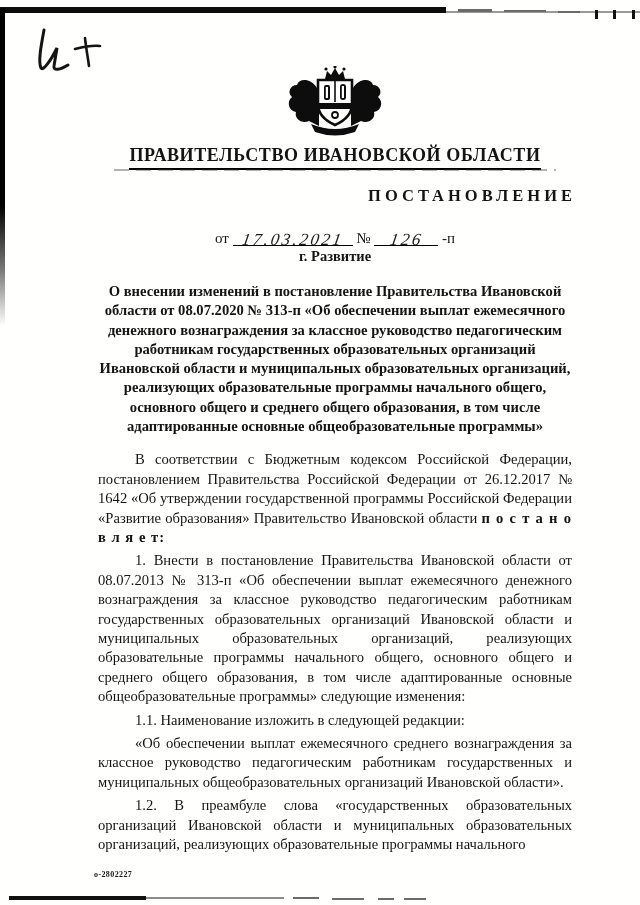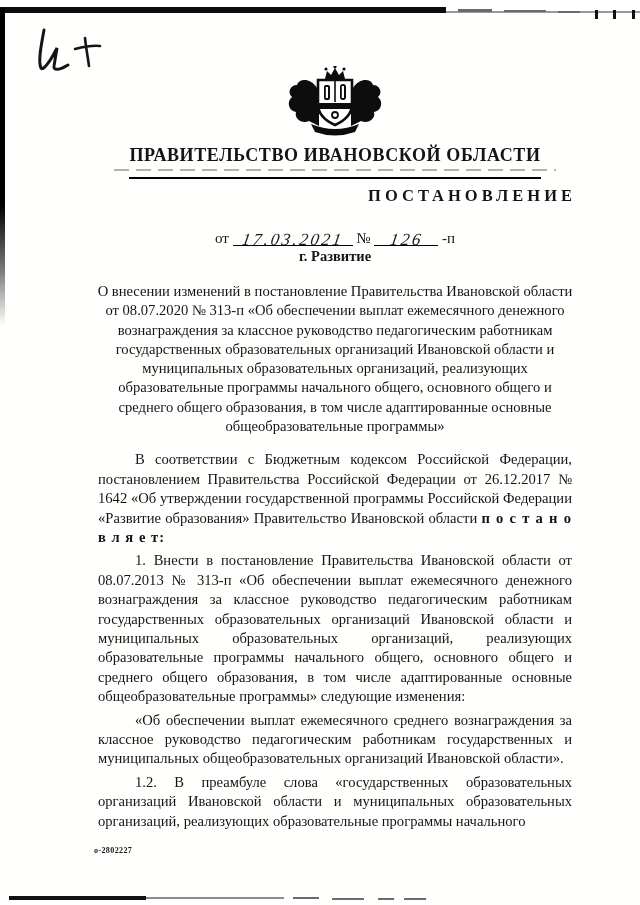--- a/index.html
+++ b/index.html
@@ -36,40 +36,40 @@
     white-space:nowrap;
   }
   
   .content{padding:0 64px 0 94px;}
   .emblem-wrap{margin:66px auto 0;width:108px;height:70px;}
   .org-name{
     margin-top:9px;text-align:center;
     font-weight:bold;font-size:18px;letter-spacing:.6px;
     white-space:nowrap;
   }
-  .org-name span{border-bottom:2px solid #000;padding-bottom:12px;}
+  .org-name span{border-bottom:2px solid #000;padding-bottom:3px;}
   .org-echo{
     width:442px;height:2px;margin:3px auto 0;opacity:.38;
     background:repeating-linear-gradient(90deg,#333 0 15px,transparent 15px 22px);
   }
   .doc-type{
     margin-top:15px;text-align:right;
     font-weight:bold;font-size:16.5px;letter-spacing:4px;
   }
   .date-line{margin-top:24px;text-align:center;font-size:15px;}
   .blank{
     display:inline-block;border-bottom:1.5px solid #000;
     text-align:center;vertical-align:baseline;line-height:14px;
   }
   .blank-date{width:120px;}
   .blank-num{width:64px;}
   .city{margin-top:1px;text-align:center;font-size:14.5px;font-weight:bold;}
   .subject{
     margin:17px auto 0;max-width:476px;
-    text-align:center;font-weight:normal;
+    text-align:center;font-weight:bold;
     font-size:14.6px;line-height:19.3px;
   }
   .body-text{margin-top:14px;font-size:14.6px;line-height:19.4px;text-align:justify;}
   .body-text p{margin:4px;text-indent:37px;}
   .resolves{font-weight:bold;letter-spacing:1px;}
   .footer-code{margin-top:15px;font-size:8px;font-weight:bold;letter-spacing:.4px;color:#181818;}
 </style>
 </head>
 <body>
 
@@ -142,20 +142,21 @@
     </div>
 
     <div class="city">г. Развитие</div>
 
     <div class="subject">О внесении изменений в постановление Правительства Ивановской области от 08.07.2020 № 313-п «Об обеспечении выплат ежемесячного денежного вознаграждения за классное руководство педагогическим работникам государственных образовательных организаций Ивановской области и муниципальных образовательных организаций, реализующих образовательные программы начального общего, основного общего и среднего общего образования, в том числе адаптированные основные общеобразовательные программы»</div>
 
     <div class="body-text">
       <p><span>В соответствии с Бюджетным кодексом Российской Федерации, постановлением Правительства Российской Федерации от 26.12.2017 № 1642 «Об утверждении государственной программы Российской Федерации «Развитие образования» Правительство Ивановской области</span>
          <span class="resolves">п о с т а н о в л я е т:</span></p>
       <p>1. Внести в постановление Правительства Ивановской области от 08.07.2013 № 313-п «Об обеспечении выплат ежемесячного денежного вознаграждения за классное руководство педагогическим работникам государственных образовательных организаций Ивановской области и муниципальных образовательных организаций, реализующих образовательные программы начального общего, основного общего и среднего общего образования, в том числе адаптированные основные общеобразовательные программы» следующие изменения:</p>
+      <p>1.1. Наименование изложить в следующей редакции:</p>
       <p>«Об обеспечении выплат ежемесячного среднего вознаграждения за классное руководство педагогическим работникам государственных и муниципальных общеобразовательных организаций Ивановской области».</p>
       <p>1.2. В преамбуле слова «государственных образовательных организаций Ивановской области и муниципальных образовательных организаций, реализующих образовательные программы начального</p>
     </div>
 
     <div class="footer-code">о-2802227</div>
 
   </div>
 </div>
 
 </body></html>

